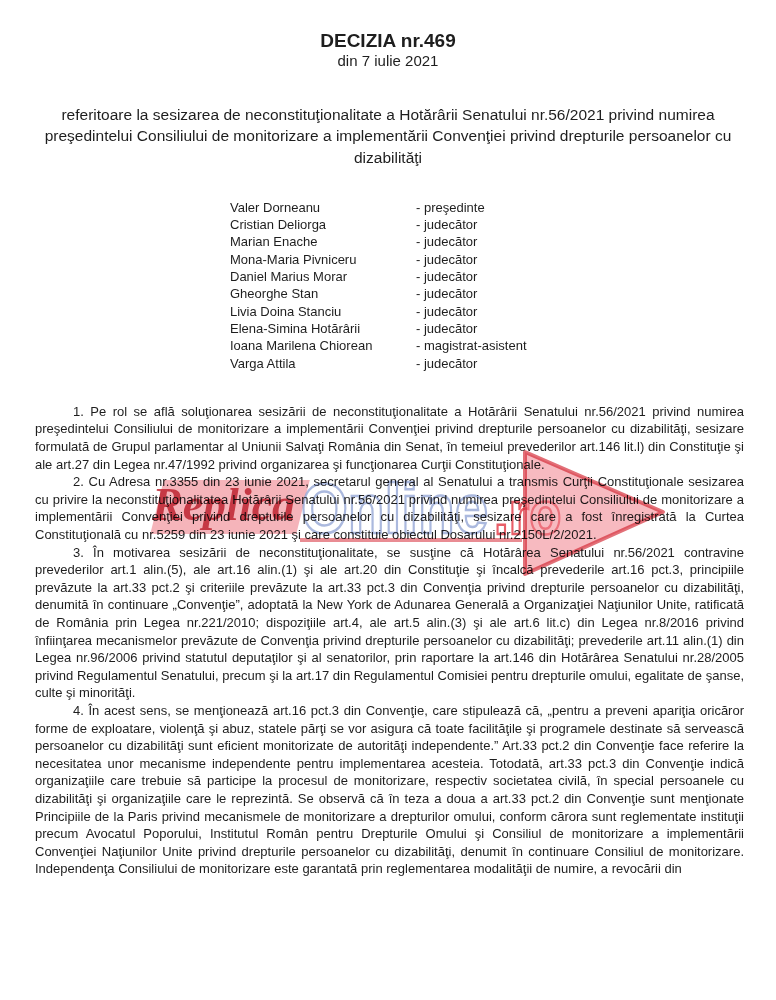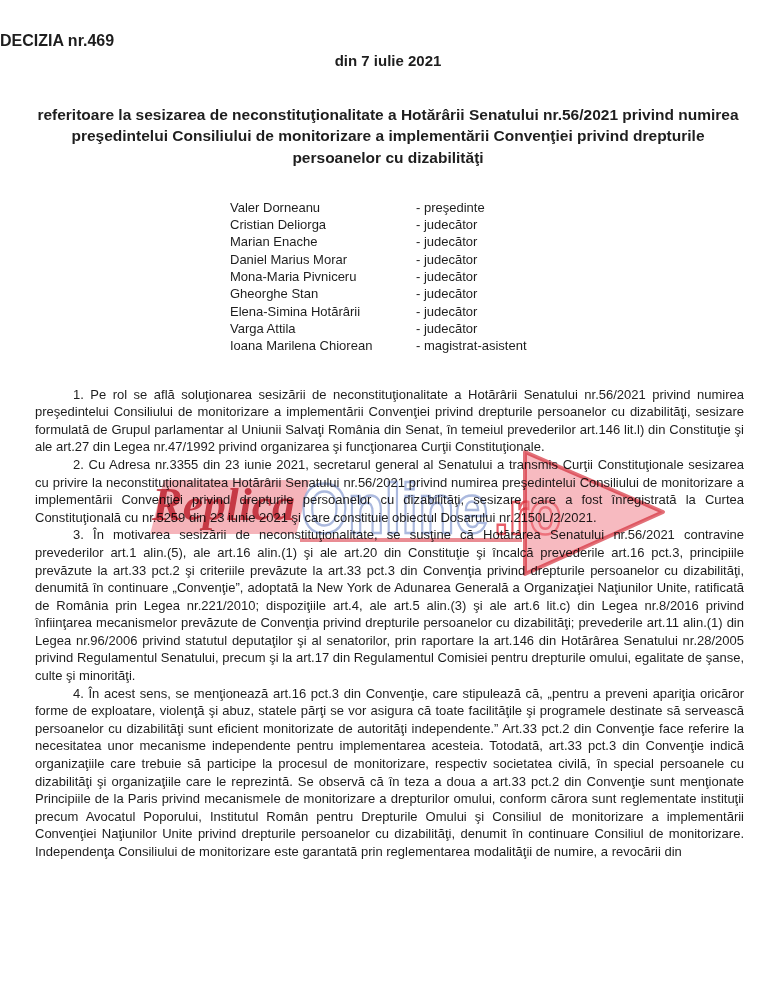--- a/index.html
+++ b/index.html
@@ -8,36 +8,37 @@
     width: 776px;
     height: 1000px;
     margin: 0 auto;
     background: #ffffff;
     overflow: hidden;
     color: #1e1e1e;
     font-family: "Liberation Sans", sans-serif;
   }
   .doc-title {
     margin: 30px 0 0 0;
-    font-size: 16px;
+    text-align: center;
+    font-size: 19px;
     font-weight: bold;
     line-height: 22px;
   }
   .doc-date {
     margin: 0;
     text-align: center;
     font-size: 15px;
-    font-weight: bold;
+    font-weight: normal;
     line-height: 17px;
   }
   .doc-subtitle {
     margin: 35px 28px 0 28px;
     text-align: center;
     font-size: 15.5px;
-    font-weight: bold;
+    font-weight: normal;
     line-height: 21.3px;
   }
   .doc-publication {
     margin: 17px 0 0 0;
     text-align: center;
     font-size: 13.5px;
     font-weight: bold;
     line-height: 16px;
   }
   .judges {
@@ -135,26 +136,27 @@
 <div class="page">
 
   <h1 class="doc-title">DECIZIA nr.469</h1>
   <div class="doc-date">din 7 iulie 2021</div>
   <div class="doc-subtitle">referitoare la sesizarea de neconstituţionalitate a Hotărârii Senatului nr.56/2021 privind numirea preşedintelui Consiliului de monitorizare a implementării Convenţiei privind drepturile persoanelor cu dizabilităţi</div>
 
   <div class="judges">
       <div class="judge-row"><span class="judge-name">Valer Dorneanu</span><span class="judge-role">- preşedinte</span></div>
       <div class="judge-row"><span class="judge-name">Cristian Deliorga</span><span class="judge-role">- judecător</span></div>
       <div class="judge-row"><span class="judge-name">Marian Enache</span><span class="judge-role">- judecător</span></div>
+      <div class="judge-row"><span class="judge-name">Mona-Maria Pivniceru</span><span class="judge-role">- judecător</span></div>
       <div class="judge-row"><span class="judge-name">Daniel Marius Morar</span><span class="judge-role">- judecător</span></div>
-      <div class="judge-row"><span class="judge-name">Mona-Maria Pivniceru</span><span class="judge-role">- judecător</span></div>
       <div class="judge-row"><span class="judge-name">Gheorghe Stan</span><span class="judge-role">- judecător</span></div>
+      <div class="judge-row"><span class="judge-name">Livia Doina Stanciu</span><span class="judge-role">- judecător</span></div>
       <div class="judge-row"><span class="judge-name">Elena-Simina Hotărârii</span><span class="judge-role">- judecător</span></div>
+      <div class="judge-row"><span class="judge-name">Ioana Marilena Chiorean</span><span class="judge-role">- magistrat-asistent</span></div>
       <div class="judge-row"><span class="judge-name">Varga Attila</span><span class="judge-role">- judecător</span></div>
-      <div class="judge-row"><span class="judge-name">Ioana Marilena Chiorean</span><span class="judge-role">- magistrat-asistent</span></div>
     </div>
 
   <div class="body-text">
       <p class="body-paragraph"><span>1. Pe rol se află soluţionarea sesizării de neconstituţionalitate a Hotărârii Senatului nr.56/2021 privind numirea preşedintelui Consiliului de monitorizare a implementării Convenţiei privind drepturile persoanelor cu dizabilităţi, sesizare formulată de Grupul parlamentar al Uniunii Salvaţi România din Senat, în temeiul prevederilor art.146 lit.l) din Constituţie şi ale art.27 din Legea nr.47/1992 privind organizarea şi funcţionarea Curţii Constituţionale.</span></p>
       <p class="body-paragraph"><span>2. Cu Adresa nr.3355 din 23 iunie 2021, secretarul general al Senatului a transmis Curţii Constituţionale sesizarea cu privire la neconstituţionalitatea Hotărârii Senatului nr.56/2021 privind numirea preşedintelui Consiliului de monitorizare a implementării Convenţiei privind drepturile persoanelor cu dizabilităţi, sesizare care a fost înregistrată la Curtea Constituţională cu nr.5259 din 23 iunie 2021 şi care constituie obiectul Dosarului nr.2150L/2/2021.</span></p>
       <p class="body-paragraph"><span class="seg-bold">3. În motivarea sesizării de neconstituţionalitate,</span><span> se susţine că Hotărârea Senatului nr.56/2021 contravine prevederilor art.1 alin.(5), ale art.16 alin.(1) şi ale art.20 din Constituţie şi încalcă prevederile art.16 pct.3, principiile prevăzute la art.33 pct.2 şi criteriile prevăzute la art.33 pct.3 din Convenţia privind drepturile persoanelor cu dizabilităţi, denumită în continuare „Convenţie”, adoptată la New York de Adunarea Generală a Organizaţiei Naţiunilor Unite, ratificată de România prin Legea nr.221/2010; dispoziţiile art.4, ale art.5 alin.(3) şi ale art.6 lit.c) din Legea nr.8/2016 privind înfiinţarea mecanismelor prevăzute de Convenţia privind drepturile persoanelor cu dizabilităţi; prevederile art.11 alin.(1) din Legea nr.96/2006 privind statutul deputaţilor şi al senatorilor, prin raportare la art.146 din Hotărârea Senatului nr.28/2005 privind Regulamentul Senatului, precum şi la art.17 din Regulamentul Comisiei pentru drepturile omului, egalitate de şanse, culte şi minorităţi.</span></p>
       <p class="body-paragraph"><span>4. În acest sens, se menţionează art.16 pct.3 din Convenţie, care stipulează că, „pentru a preveni apariţia oricăror forme de exploatare, violenţă şi abuz, statele părţi se vor asigura că toate facilităţile şi programele destinate să servească persoanelor cu dizabilităţi sunt eficient monitorizate de autorităţi independente.” Art.33 pct.2 din Convenţie face referire la necesitatea unor mecanisme independente pentru implementarea acesteia. Totodată, art.33 pct.3 din Convenţie indică organizaţiile care trebuie să participe la procesul de monitorizare, respectiv societatea civilă, în special persoanele cu dizabilităţi şi organizaţiile care le reprezintă. Se observă că în teza a doua a art.33 pct.2 din Convenţie sunt menţionate Principiile de la Paris privind mecanismele de monitorizare a drepturilor omului, conform cărora sunt reglementate instituţii precum Avocatul Poporului, Institutul Român pentru Drepturile Omului şi Consiliul de monitorizare a implementării Convenţiei Naţiunilor Unite privind drepturile persoanelor cu dizabilităţi, denumit în continuare </span><span class="seg-italic">Consiliul de monitorizare</span><span>. Independenţa Consiliului de monitorizare este garantată prin reglementarea modalităţii de numire, a revocării din</span></p>
     </div>
 
   <div class="watermark">

